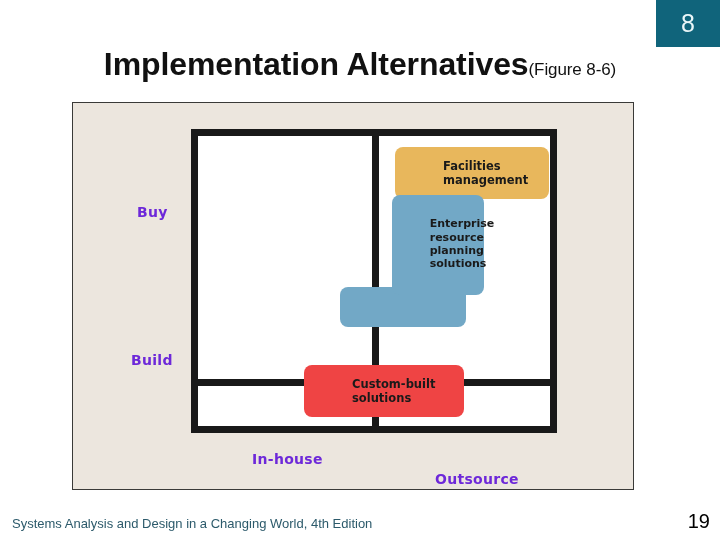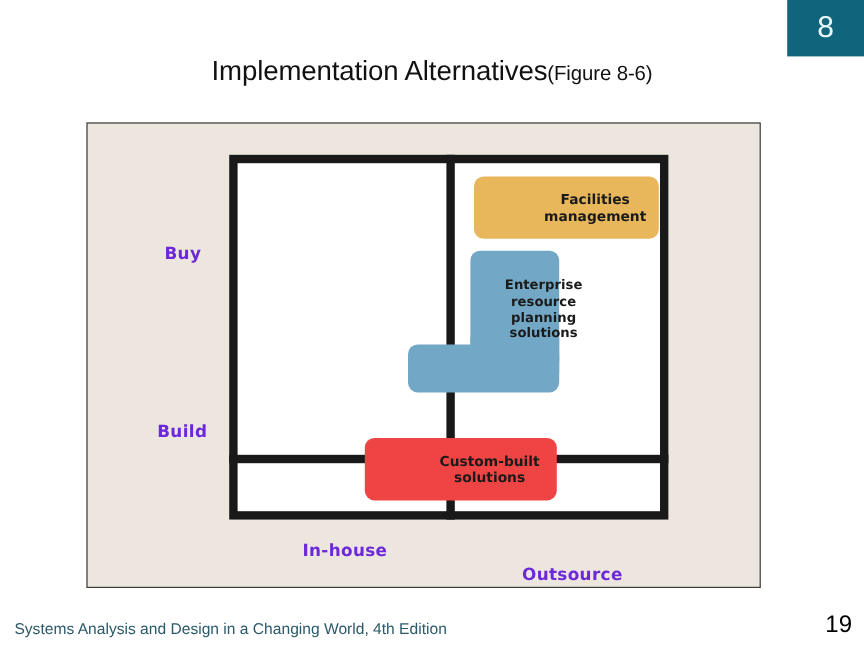--- a/index.html
+++ b/index.html
@@ -34,22 +34,23 @@
   #slide-title {
     position: absolute;
     left: 0;
     top: 46px;
     width: 720px;
     text-align: center;
     white-space: nowrap;
     color: #111111;
   }
   #slide-title .title-main {
-    font-size: 23px;
+    font-size: 32px;
     letter-spacing: -0.1px;
+    font-weight: bold;
   }
   #slide-title .title-sub {
     font-size: 17px;
     letter-spacing: -0.1px;
   }
 
   
   #figure-panel {
     position: absolute;
     left: 72px;
@@ -104,42 +105,41 @@
   #label-inhouse{ left: 179px; top: 348px; }
   #label-outsource{ left: 362px; top: 348px; margin-top: 20px; }
 
   
   .opt-box {
     position: absolute;
     border-radius: 8px;
     display: flex;
     align-items: center;
     justify-content: center;
-    text-align: center;
     color: #1A1A1A;
     font-family: "DejaVu Sans", sans-serif;
     font-weight: bold;
     line-height: 1.22;
     box-sizing: border-box;
     z-index: 5;
     padding-left: 48px;
   }
 
   #box-facilities {
     left: 322px;  
     top: 44px;    
     width: 154px;
     height: 52px;
     background: #E8B75C;
     font-size: 11.5px;
   }
   #box-erp {
     left: 319px;  
-    top: 106px;   
-    width: 74px;
+    top: 92px;   
+    width: 92px;
     height: 100px;
     background: #72A8C6;
     font-size: 11px;
     padding-bottom: 2px;
   }
   #box-erp-foot {
     position: absolute;
     left: 267px;  
     top: 184px;   
     width: 126px;

